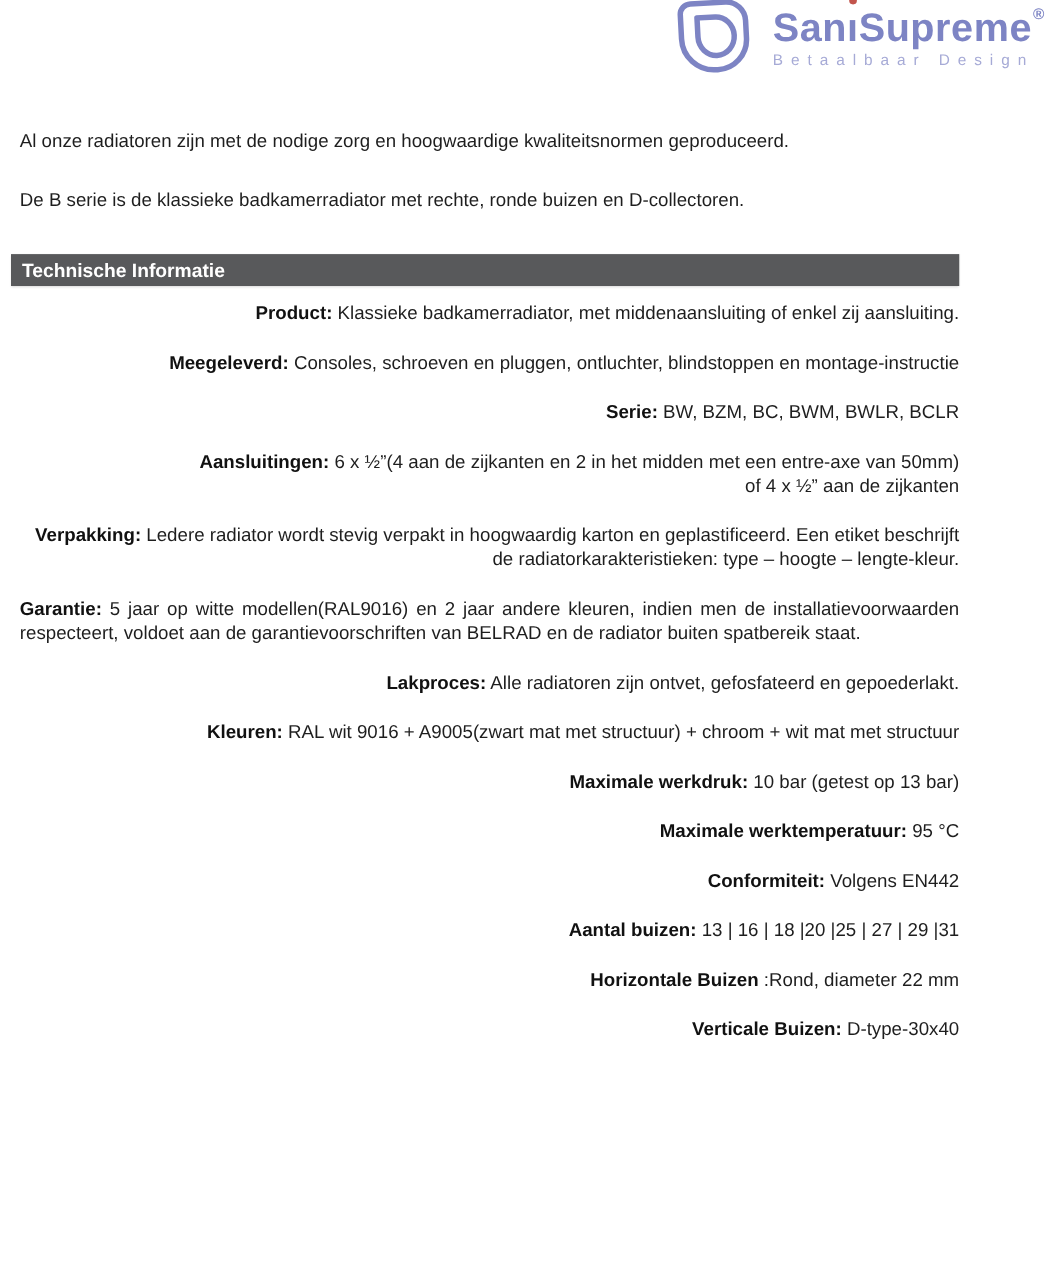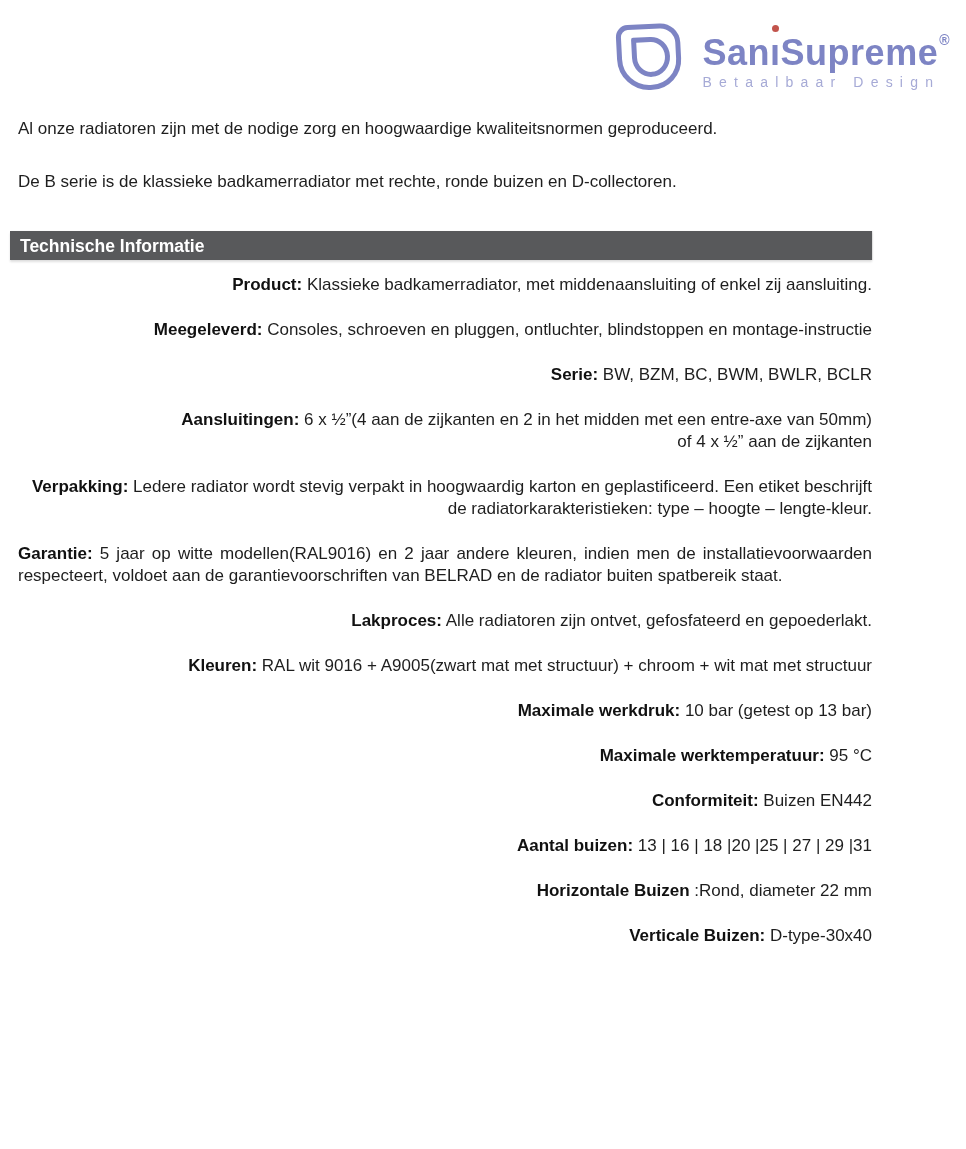--- a/index.html
+++ b/index.html
@@ -15,24 +15,24 @@
   :root {
     --brand: #7d84c4;
     --tagline: #a6aad6;
     --idot: #c2544c;
     --barbg: #58595b;
   }
 
   
   .logo {
     position: absolute;
-    top: 24px;
+    top: 0;
     right: 16px;
     display: flex;
-    align-items: flex-end;
+    align-items: center;
     gap: 22px;
   }
   .logo-mark {
     width: 64px;
     height: 66px;
     position: relative;
     transform: rotate(-3deg);
   }
   .logo-outer {
     position: absolute;
@@ -131,19 +131,19 @@
       <p class="row"><strong>Product:</strong><span> Klassieke badkamerradiator, met middenaansluiting of enkel zij aansluiting.</span></p>
       <p class="row"><strong>Meegeleverd:</strong><span> Consoles, schroeven en pluggen, ontluchter, blindstoppen en montage-instructie</span></p>
       <p class="row"><strong>Serie:</strong><span> BW, BZM, BC, BWM, BWLR, BCLR</span></p>
       <p class="row"><strong>Aansluitingen:</strong><span> 6 x ½”(4 aan de zijkanten en 2 in het midden met een entre-axe van 50mm)</span><span class="line2">of 4 x ½” aan de zijkanten</span></p>
       <p class="row"><strong>Verpakking:</strong><span> Ledere radiator wordt stevig verpakt in hoogwaardig karton en geplastificeerd. Een etiket beschrijft de radiatorkarakteristieken: type – hoogte – lengte-kleur.</span></p>
       <p class="row justify"><strong>Garantie:</strong><span> 5 jaar op witte modellen(RAL9016) en 2 jaar andere kleuren, indien men de installatievoorwaarden respecteert, voldoet aan de garantievoorschriften van BELRAD en de radiator buiten spatbereik staat.</span></p>
       <p class="row"><strong>Lakproces:</strong><span> Alle radiatoren zijn ontvet, gefosfateerd en gepoederlakt.</span></p>
       <p class="row"><strong>Kleuren:</strong><span> RAL wit 9016 + A9005(zwart mat met structuur) + chroom + wit mat met structuur</span></p>
       <p class="row"><strong>Maximale werkdruk:</strong><span> 10 bar (getest op 13 bar)</span></p>
       <p class="row"><strong>Maximale werktemperatuur:</strong><span> 95 °C</span></p>
-      <p class="row"><strong>Conformiteit:</strong><span> Buizen EN442</span></p>
+      <p class="row"><strong>Conformiteit:</strong><span> Volgens EN442</span></p>
       <p class="row"><strong>Aantal buizen:</strong><span> 13 | 16 | 18 |20 |25 | 27 | 29 |31</span></p>
       <p class="row"><strong>Horizontale Buizen</strong><span> :Rond, diameter 22 mm</span></p>
       <p class="row"><strong>Verticale Buizen:</strong><span> D-type-30x40</span></p>
     </div>
 
 </div>
 
 </body></html>

